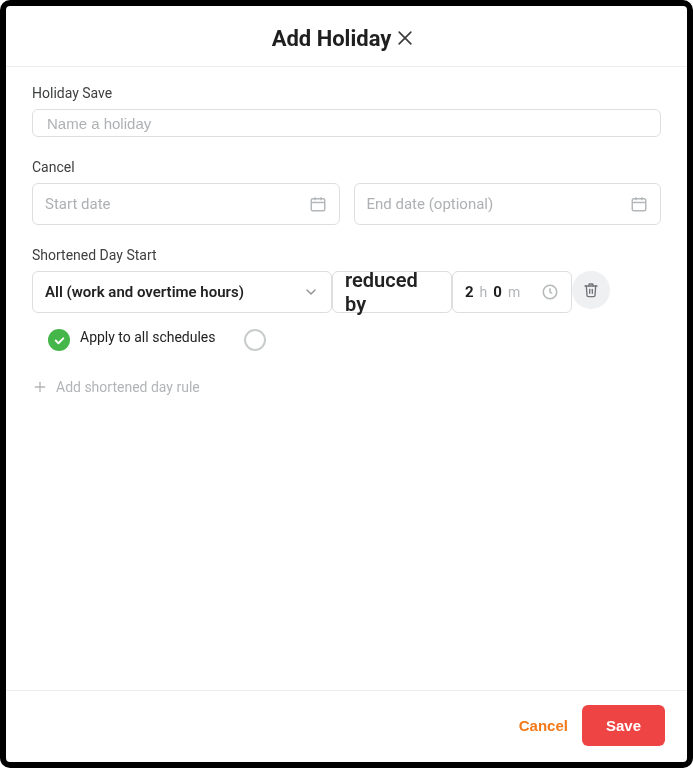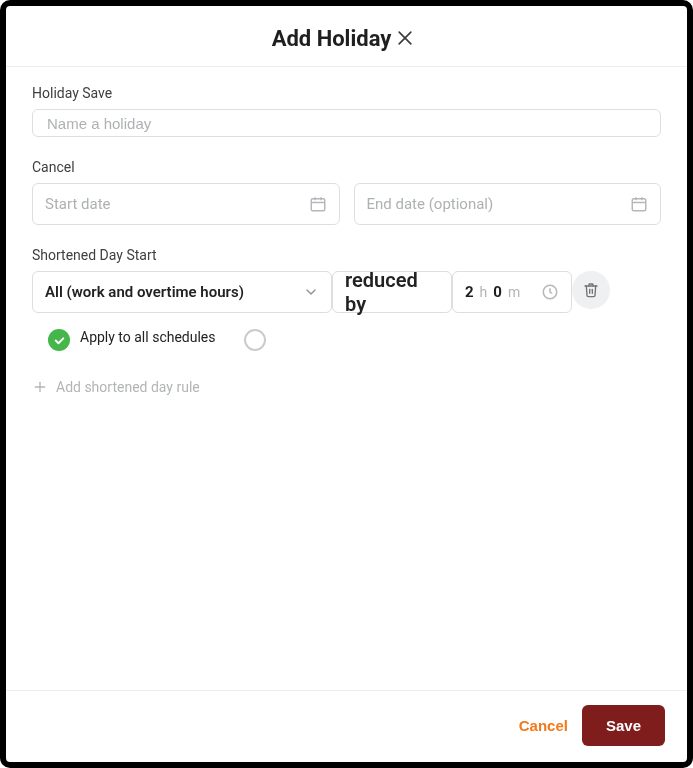--- a/index.html
+++ b/index.html
@@ -89,21 +89,21 @@
   .footer {
     border-top:1px solid #eceded;
     padding: 14px 22px 16px 22px;
     display:flex; justify-content:flex-end; align-items:center; gap:4px;
   }
   .cancel-btn {
     background:none; border:none; color:#f27a1a; font-size:15px; font-weight:600;
     padding:10px 10px; cursor:pointer;
   }
   .save-btn {
-    background:#7f1d1d; border:none; color:#fff; font-size:15px; font-weight:600;
+    background:#ef4444; border:none; color:#fff; font-size:15px; font-weight:600;
     padding:12px 24px; border-radius:6px; cursor:pointer;
   }
 </style>
 </head>
 <body>
 
 <div class="frame">
 
   <div class="header">
     <h1>Add Holiday</h1>

